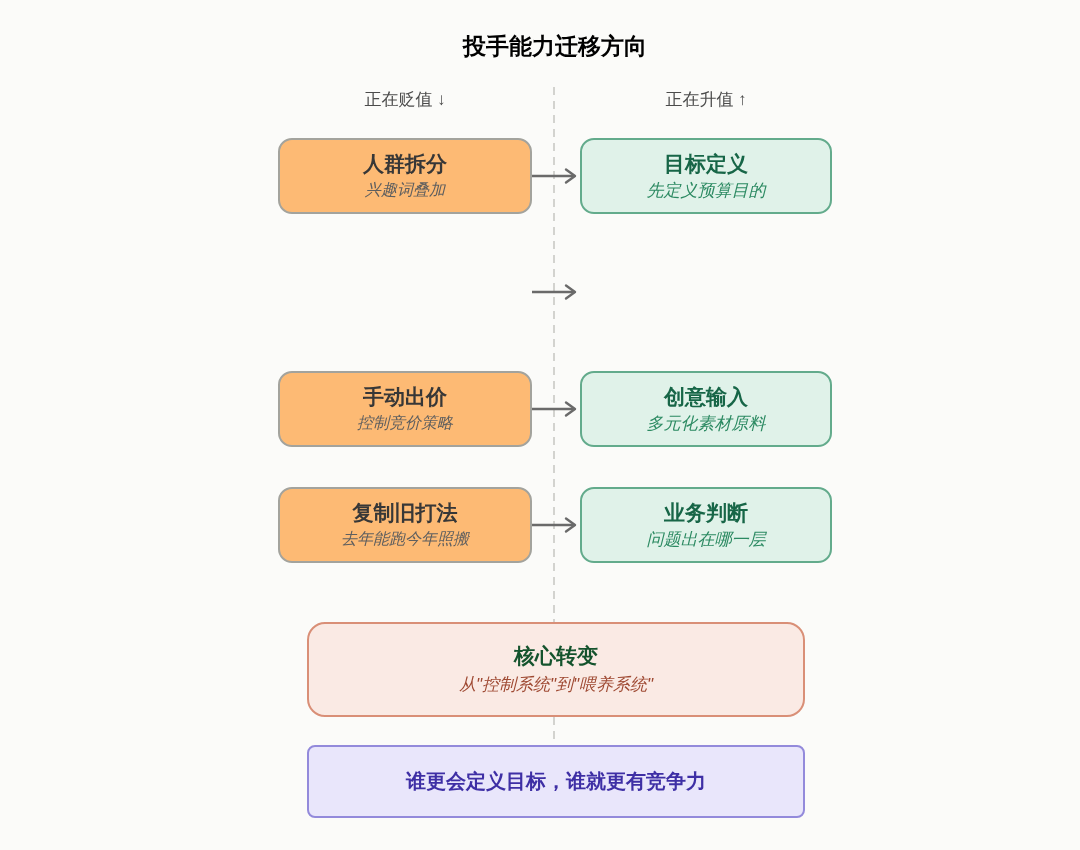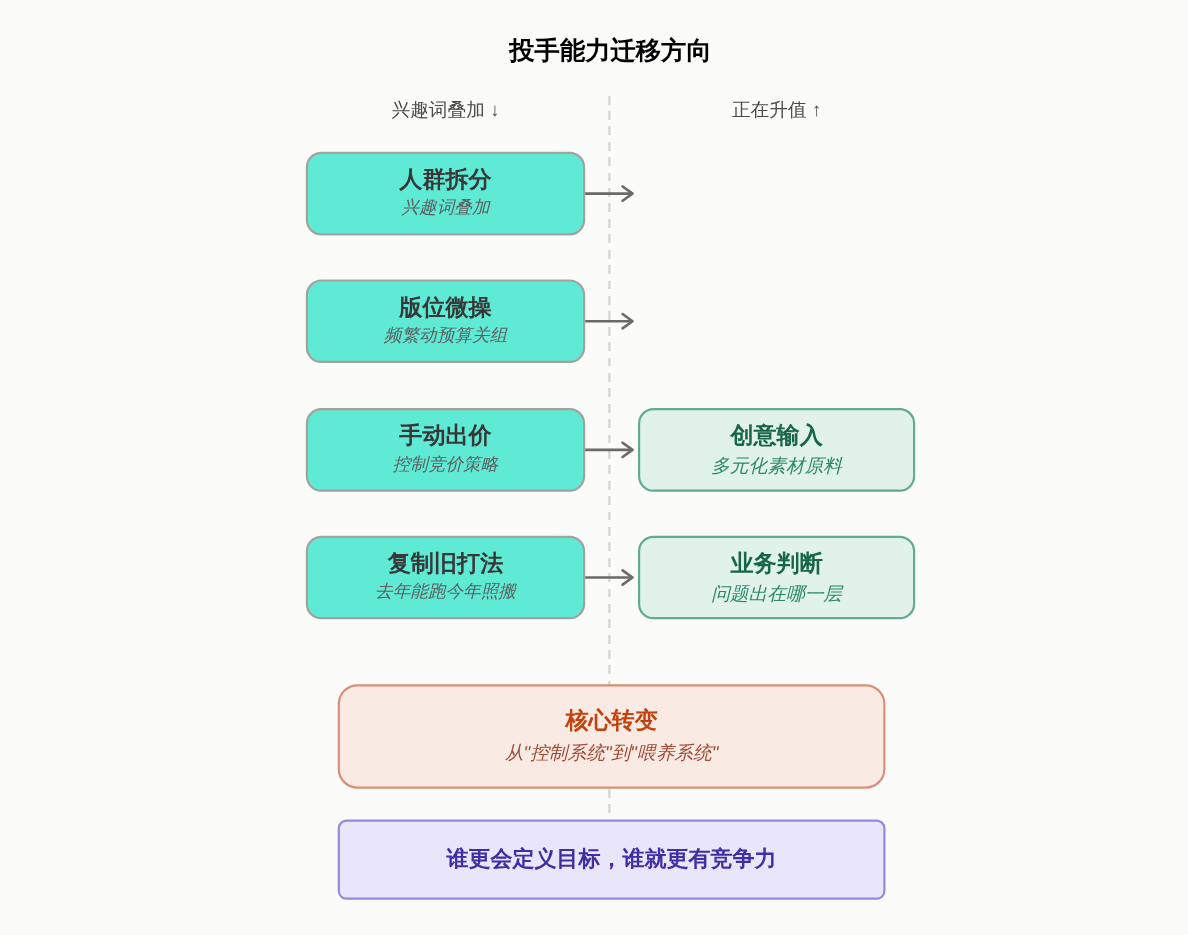--- a/index.html
+++ b/index.html
@@ -55,21 +55,21 @@
     gap: 5px;
     text-align: center;
   }
   .card .card-title { font-size: 21px; font-weight: 700; line-height: 1.15; }
   .card .card-sub   { font-size: 16px; line-height: 1.15; font-style: italic; }
 
   .card.old {
     left: 278px;
     width: 254px;
     height: 76px;
-    background: #5eead4;
+    background: #fdba74;
     border: 2px solid #a3a39d;
     border-radius: 14px;
   }
   .card.old .card-title { color: #373737; }
   .card.old .card-sub   { color: #5f5f5f; }
 
   .card.new {
     left: 580px;
     width: 252px;
     height: 76px;
@@ -99,21 +99,21 @@
   .card.core {
     left: 307px;
     top: 622px;
     width: 498px;
     height: 95px;
     background: #faeae4;
     border: 2px solid #d98f77;
     border-radius: 18px;
     gap: 7px;
   }
-  .card.core .card-title { color: #c2410c; font-size: 21px; }
+  .card.core .card-title { color: #14532d; font-size: 21px; }
   .card.core .card-sub   { color: #9f4a33; font-size: 17px; }
 
   .card.conclusion {
     left: 307px;
     top: 745px;
     width: 498px;
     height: 73px;
     background: #e9e6fb;
     border: 2px solid #938adb;
     border-radius: 8px;
@@ -122,36 +122,36 @@
 </style>
 </head>
 <body>
 
 <div class="canvas">
 
   <div class="title">投手能力迁移方向</div>
 
   <div class="divider"></div>
 
-  <div class="col-head left">兴趣词叠加 ↓</div>
+  <div class="col-head left">正在贬值 ↓</div>
   <div class="col-head right">正在升值 ↑</div>
 
   <div class="card old row-top-0">
     <div class="card-title">人群拆分</div>
     <div class="card-sub">兴趣词叠加</div>
   </div>
   <svg class="arrow arrow-top-0" viewBox="0 0 50 20">
     <line x1="1" y1="10" x2="42" y2="10" stroke="#6a6a6a" stroke-width="2.4"></line>
     <path d="M35 3.5 L44 10 L35 16.5" fill="none" stroke="#6a6a6a" stroke-width="2.4" stroke-linejoin="round" stroke-linecap="round"></path>
   </svg>
+  <div class="card new row-top-0">
+    <div class="card-title">目标定义</div>
+    <div class="card-sub">先定义预算目的</div>
+  </div>
 
-  <div class="card old row-top-1">
-    <div class="card-title">版位微操</div>
-    <div class="card-sub">频繁动预算关组</div>
-  </div>
   <svg class="arrow arrow-top-1" viewBox="0 0 50 20">
     <line x1="1" y1="10" x2="42" y2="10" stroke="#6a6a6a" stroke-width="2.4"></line>
     <path d="M35 3.5 L44 10 L35 16.5" fill="none" stroke="#6a6a6a" stroke-width="2.4" stroke-linejoin="round" stroke-linecap="round"></path>
   </svg>
 
   <div class="card old row-top-2">
     <div class="card-title">手动出价</div>
     <div class="card-sub">控制竞价策略</div>
   </div>
   <svg class="arrow arrow-top-2" viewBox="0 0 50 20">

